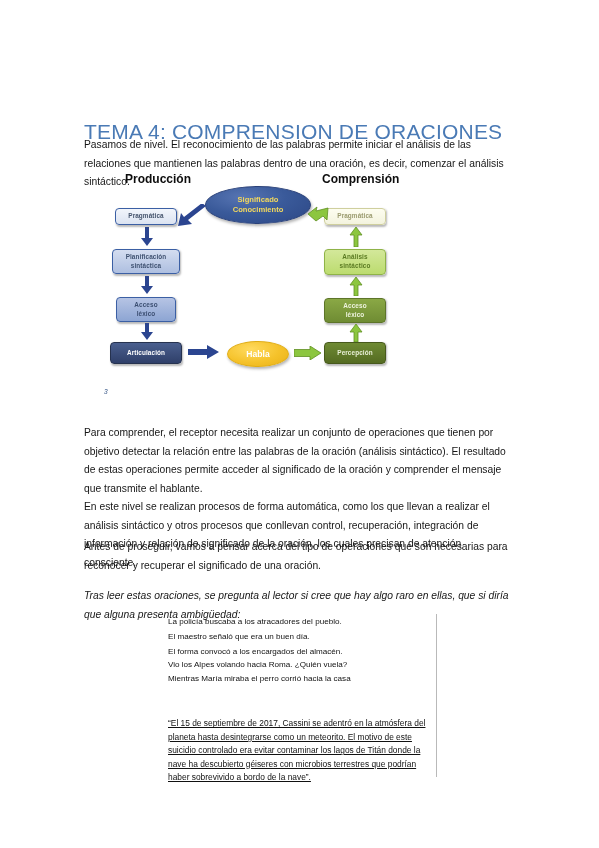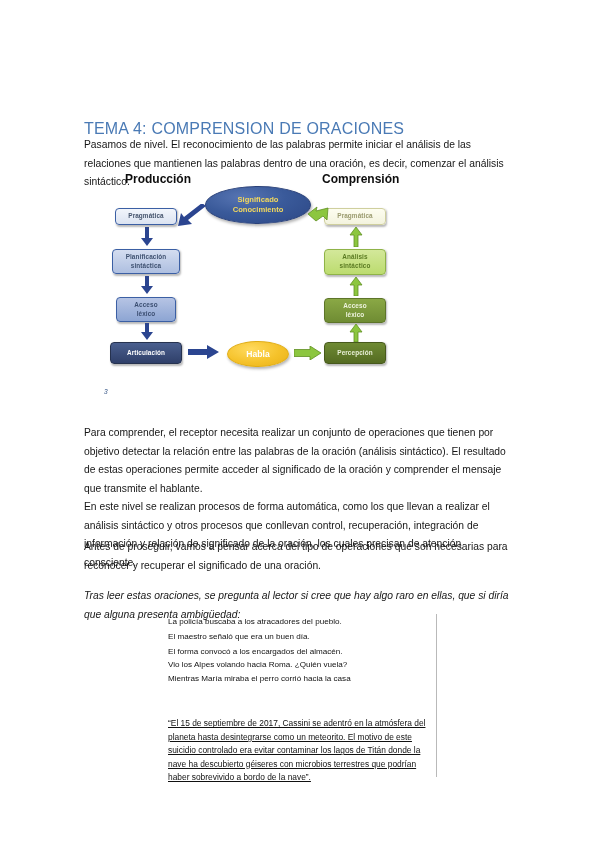--- a/index.html
+++ b/index.html
@@ -12,21 +12,21 @@
     color: #1a1a1a;
     overflow: hidden;
     position: relative;
   }
 
   .page { position: relative; width: 599px; height: 848px; padding: 0; }
 
   .doc-title {
     position: absolute;
     left: 84px; top: 84px;
-    font-size: 16px;
+    font-size: 21px;
     color: #4a7ab5;
     letter-spacing: 0.2px;
     font-weight: 400;
     white-space: nowrap;
     margin-top: 36px;
   }
 
   .para {
     position: absolute;
     left: 84px;

